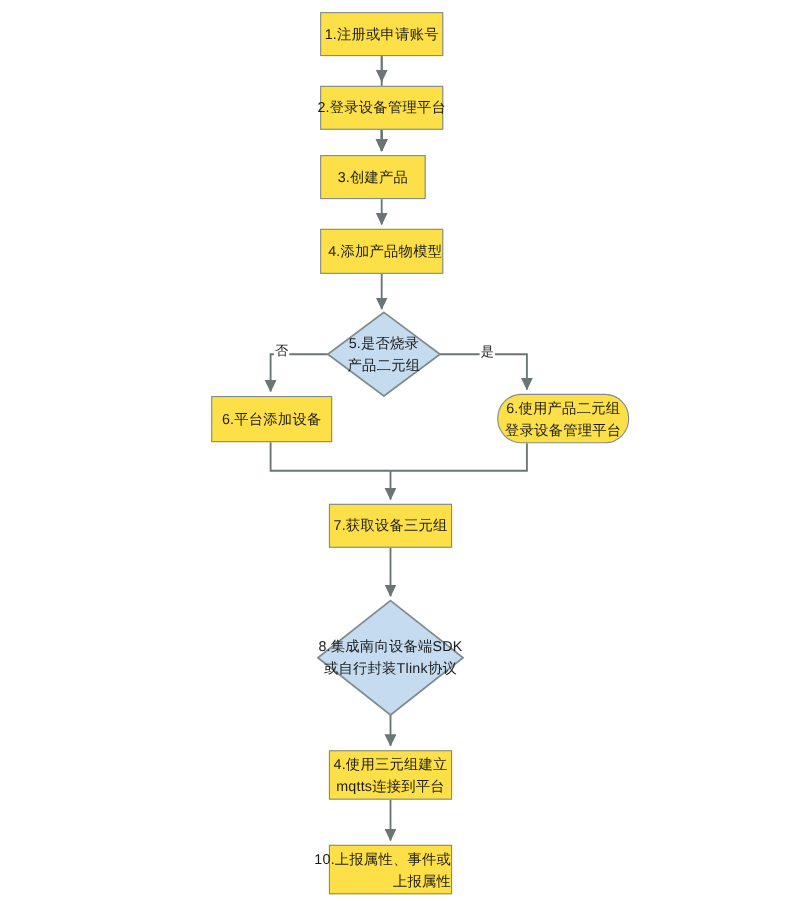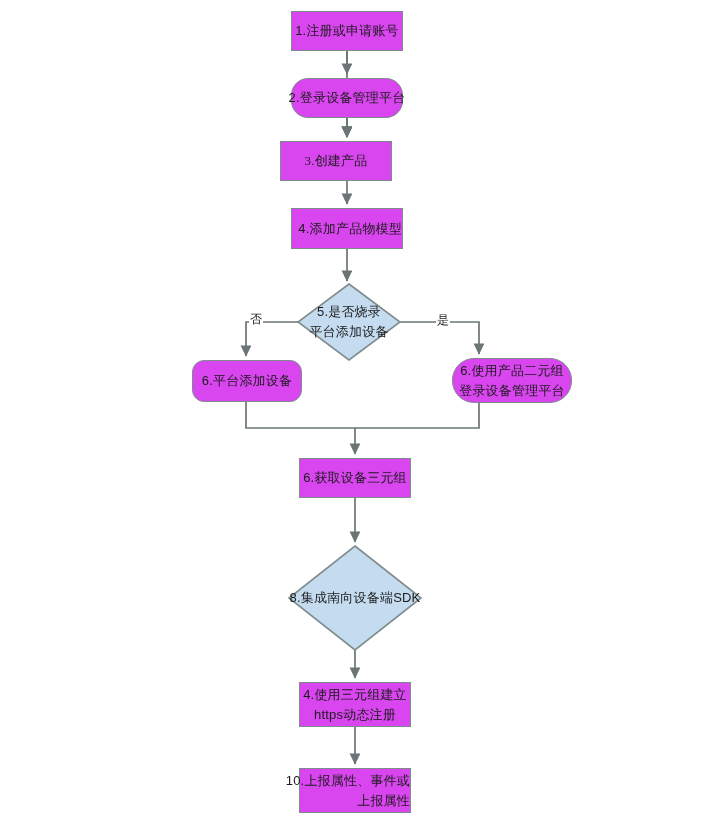--- a/index.html
+++ b/index.html
@@ -29,21 +29,21 @@
     align-items: center;
     justify-content: center;
     text-align: center;
     color: #1b1b1b;
     font-size: 13px;
     line-height: 20px;
     letter-spacing: 0.2px;
     z-index: 3;
   }
   .node.process {
-    background: #d946ef;
+    background: #fde047;
     border: 1.4px solid #7f8c8d;
   }
   .node.decision {
     background: transparent;
     border: none;
   }
   .node.decision .dia-shape {
     position: absolute;
     left: 0; top: 0;
     width: 100%;
@@ -103,63 +103,64 @@
     <path d="M355,650 L355,678" marker-end="url(#arrow)"></path>
 
     <path d="M355,727 L355,764" marker-end="url(#arrow)"></path>
   </g>
 </svg>
 
 <div class="node process" style="left:291px; top:11px; width:112px; height:40px;">
   <span class="line">1.注册或申请账号</span>
 </div>
 
-<div class="node process" style="left:291px; top:78px; width:112px; height:40px;border-radius:17px;">
+<div class="node process" style="left:291px; top:78px; width:112px; height:40px;">
   <span class="line">2.登录设备管理平台</span>
 </div>
 
-<div class="node process" style="left:280px; top:141px; width:112px; height:40px;font-family:Liberation Serif, serif;">
+<div class="node process" style="left:291px; top:141px; width:96px; height:40px;">
   <span class="line">3.创建产品</span>
 </div>
 
 <div class="node process" style="left:291px; top:208px; width:112px; height:41px;align-items:flex-end;">
   <span class="line">4.添加产品物模型</span>
 </div>
 
 <div class="node decision" style="left:297px; top:283px; width:104px; height:78px;">
   <svg class="dia-shape" viewBox="0 0 104 78" preserveAspectRatio="none">
     <polygon points="52,1 103,39 52,77 1,39" fill="#c5dcf0" stroke="#7f8c8d" stroke-width="1.6"></polygon>
   </svg>
   <span class="line">5.是否烧录</span>
-  <span class="line">平台添加设备</span>
+  <span class="line">产品二元组</span>
 </div>
 
-<div class="node process" style="left:192px; top:360px; width:110px; height:42px;border-radius:12px;">
+<div class="node process" style="left:192px; top:360px; width:110px; height:42px;">
   <span class="line">6.平台添加设备</span>
 </div>
 
 <div class="node process" style="left:452px; top:358px; width:120px; height:45px;border-radius:22px;">
   <span class="line">6.使用产品二元组</span>
   <span class="line">登录设备管理平台</span>
 </div>
 
 <div class="node process" style="left:299px; top:458px; width:112px; height:40px;">
-  <span class="line">6.获取设备三元组</span>
+  <span class="line">7.获取设备三元组</span>
 </div>
 
 <div class="node decision" style="left:288px; top:545px; width:134px; height:106px;">
   <svg class="dia-shape" viewBox="0 0 134 106" preserveAspectRatio="none">
     <polygon points="67,1 133,53 67,105 1,53" fill="#c5dcf0" stroke="#7f8c8d" stroke-width="1.6"></polygon>
   </svg>
   <span class="line">8.集成南向设备端SDK</span>
+  <span class="line">或自行封装Tlink协议</span>
 </div>
 
 <div class="node process" style="left:299px; top:682px; width:112px; height:45px;">
   <span class="line">4.使用三元组建立</span>
-  <span class="line">https动态注册</span>
+  <span class="line">mqtts连接到平台</span>
 </div>
 
 <div class="node process" style="left:299px; top:768px; width:112px; height:45px;align-items:flex-end;">
   <span class="line">10.上报属性、事件或</span>
   <span class="line">上报属性</span>
 </div>
 
 <div class="edge-label" style="left:249px; top:312px;">否</div>
 <div class="edge-label" style="left:436px; top:313px;">是</div>
 

